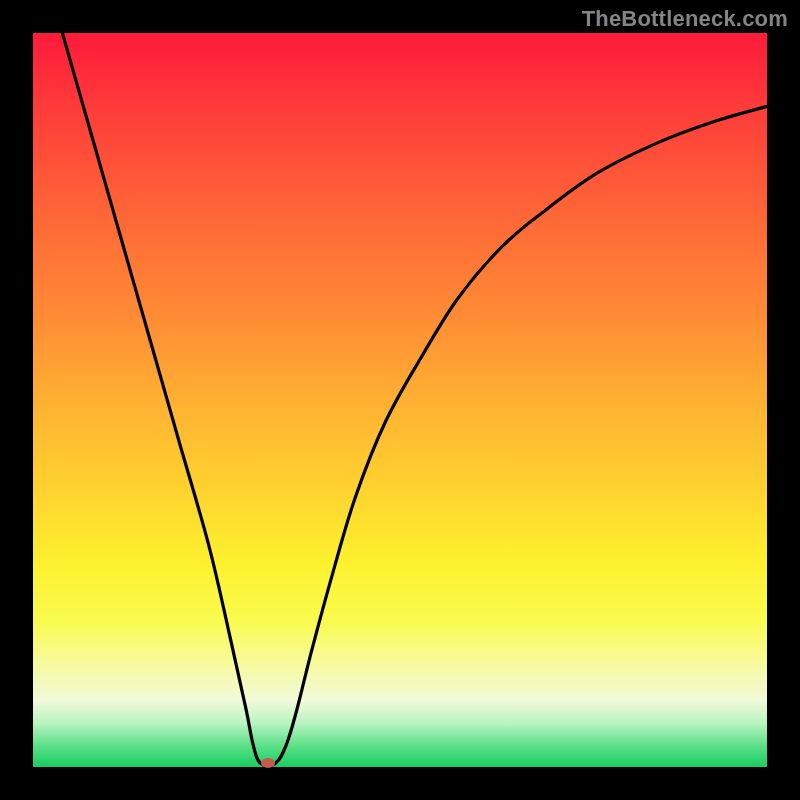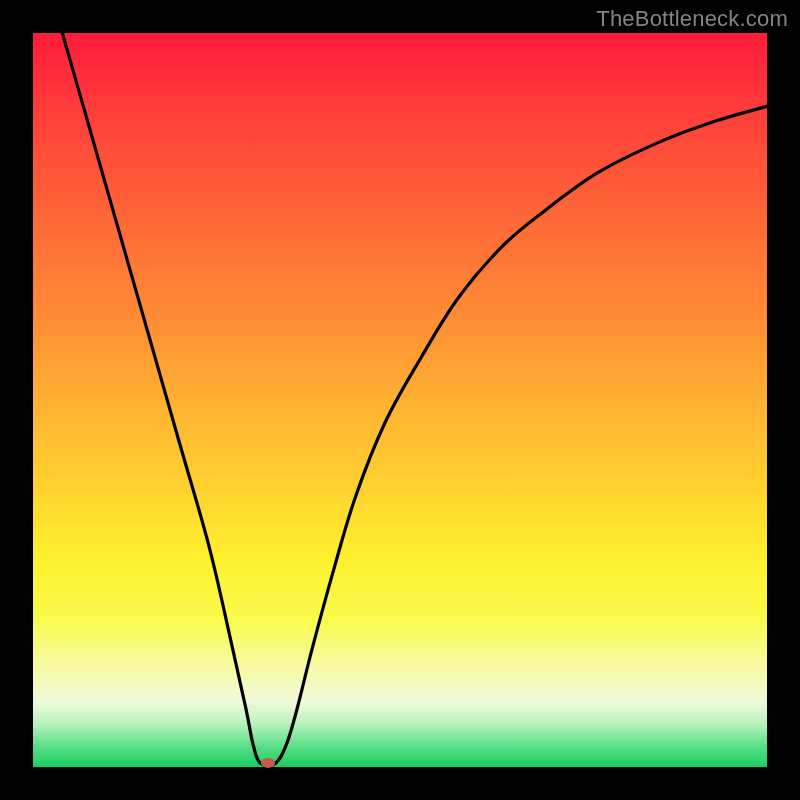--- a/index.html
+++ b/index.html
@@ -40,21 +40,21 @@
       #5fe08a 97%,
       #18ce5f 100%
     );
   }
   .watermark {
     position: absolute;
     top: 6px;
     right: 12px;
     color: #848484;
     font-size: 22px;
-    font-weight: 400;
+    font-weight: 700;
     letter-spacing: 0.2px;
     user-select: none;
   }
   svg.curve {
     position: absolute;
     left: 0;
     top: 0;
     width: 734px;
     height: 734px;
     overflow: visible;

